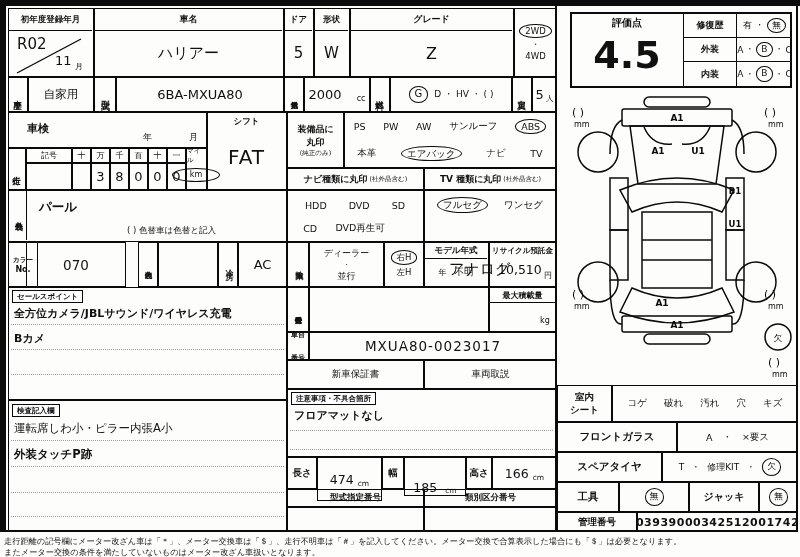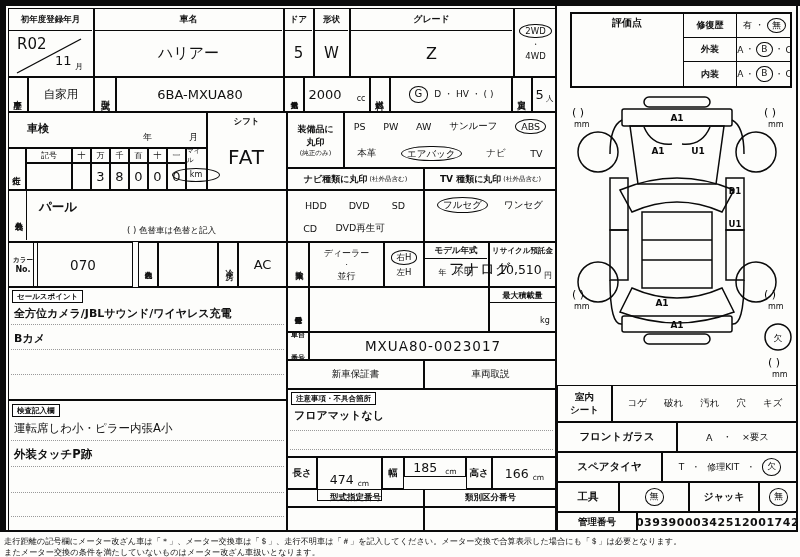--- a/index.html
+++ b/index.html
@@ -169,21 +169,21 @@
       <span class="ring">フルセグ</span>
       <span>ワンセグ</span>
     </div>
     <div class="c" style="left:24px;top:30px;font-size:15px;margin-top:39px;">アナログ</div>
   </div>
 
   <div class="c b fcol" style="left:8px;top:242px;width:30px;height:45px;">
     <span style="font-size:6.5px;font-weight:bold;">カラー</span>
     <span style="font-size:8px;font-weight:bold;">No.</span>
   </div>
-  <div class="c b fc" style="left:33px;top:242px;width:100px;height:45px;font-size:13.5px;">070</div>
+  <div class="c b fc" style="left:26px;top:242px;width:100px;height:45px;font-size:13.5px;">070</div>
   <div class="c b vt" style="left:138px;top:242px;width:20px;height:45px;font-size:7.5px;letter-spacing:0;">内装色</div>
   <div class="c b" style="left:158px;top:242px;width:60px;height:45px;"></div>
   <div class="c b vt" style="left:218px;top:242px;width:20px;height:45px;font-size:8px;">冷房</div>
   <div class="c b fc" style="left:238px;top:242px;width:49px;height:45px;font-size:13px;">AC</div>
 
   <div class="c b" style="left:8px;top:287px;width:279px;height:113px;"></div>
   <div class="tab" style="left:12px;top:290px;">セールスポイント</div>
   <div class="c" style="left:14px;top:306px;font-size:11px;font-weight:bold;">全方位カメラ/JBLサウンド/ワイヤレス充電</div>
   <div class="c" style="left:14px;top:331px;font-size:11px;font-weight:bold;">Bカメ</div>
   <div class="dotl" style="left:11px;top:324px;width:273px;"></div>
@@ -243,38 +243,39 @@
   <div class="c" style="left:294px;top:408px;font-size:11px;font-weight:bold;">フロアマットなし</div>
   <div class="dotl" style="left:290px;top:430px;width:263px;"></div>
   <div class="dotl" style="left:290px;top:449px;width:263px;"></div>
 
   <div class="c b fc hdr" style="left:287px;top:457px;width:30px;height:32px;font-size:9.5px;">長さ</div>
   <div class="c b fc" style="left:317px;top:457px;width:65px;height:44px;gap:4px;">
     <span style="font-size:12.5px;">474</span>
     <span style="font-size:7.5px;margin-top:8px;">cm</span>
   </div>
   <div class="c b fc hdr" style="left:382px;top:457px;width:22px;height:32px;font-size:9.5px;">幅</div>
-  <div class="c b fc" style="left:404px;top:457px;width:62px;height:20px;gap:8px;">
+  <div class="c b fc" style="left:404px;top:457px;width:62px;height:39px;gap:8px;align-items:flex-end;">
     <span style="font-size:12.5px;">185</span>
     <span style="font-size:7.5px;margin-top:8px;">cm</span>
   </div>
   <div class="c b fc hdr" style="left:466px;top:457px;width:26px;height:32px;font-size:9.5px;">高さ</div>
   <div class="c b fc" style="left:492px;top:457px;width:65px;height:32px;gap:4px;">
     <span style="font-size:12.5px;">166</span>
     <span style="font-size:7.5px;margin-top:8px;">cm</span>
   </div>
 
   <div class="c b fc hdr" style="left:287px;top:489px;width:137px;height:18px;font-size:8.5px;">型式指定番号</div>
   <div class="c b fc hdr" style="left:424px;top:489px;width:133px;height:18px;font-size:8.5px;">類別区分番号</div>
   <div class="c b" style="left:287px;top:507px;width:137px;height:25px;"></div>
   <div class="c b" style="left:424px;top:507px;width:133px;height:25px;"></div>
 
   <div class="c" style="left:570px;top:12px;width:222px;height:76px;border:2px solid #0a0a0a;">
     <div class="c br" style="left:0;top:0;width:112px;height:72px;">
       <div class="c fc hdr" style="left:0;top:2px;width:110px;height:14px;font-size:10px;">評価点</div>
+      <div class="c fc" style="left:0;top:12px;width:110px;height:58px;font-size:38px;font-weight:bold;">4.5</div>
     </div>
     <div class="c br bb fc hdr" style="left:112px;top:0;width:53px;height:24px;font-size:9px;">修復歴</div>
     <div class="c bb fc" style="left:165px;top:0;width:55px;height:24px;gap:3px;font-size:9px;">
       <span>有</span>
       <span>・</span>
       <span class="ring" style="padding:1px 4px;">無</span>
     </div>
     <div class="c br bb fc hdr" style="left:112px;top:24px;width:53px;height:24px;font-size:9px;">外装</div>
     <div class="c bb fc" style="left:165px;top:24px;width:55px;height:24px;gap:2px;font-size:9px;">
       <span>A</span>

